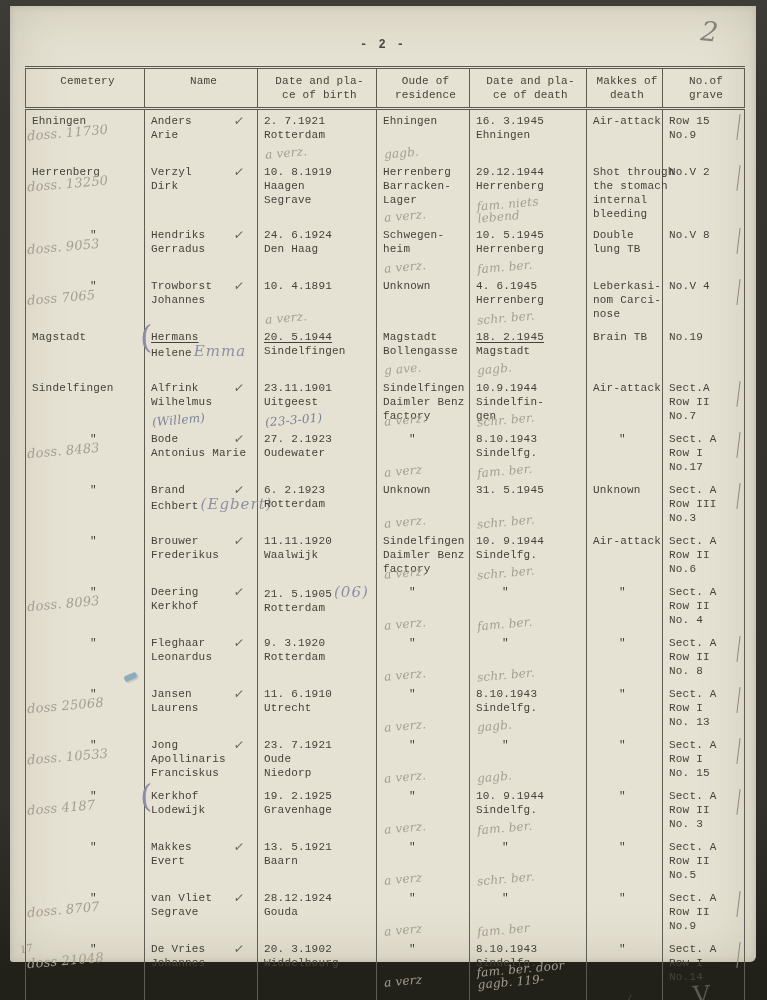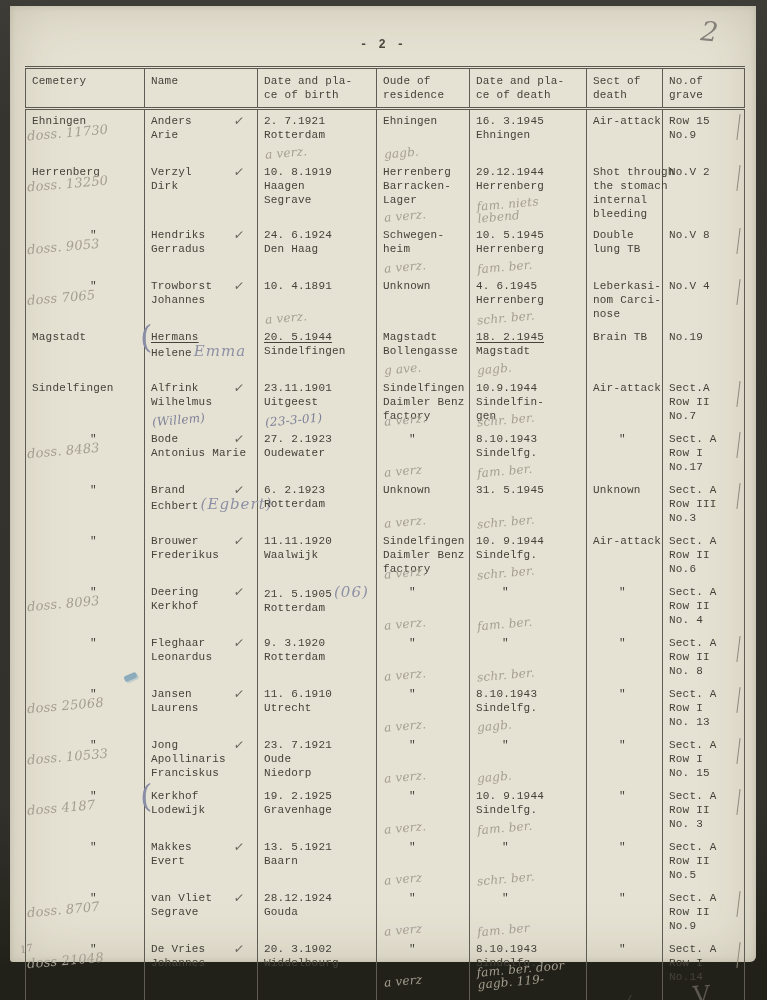--- a/index.html
+++ b/index.html
@@ -45,21 +45,21 @@
     border-bottom:3px double #5b584f;
   }
   .cell{
     position:relative;
     border-right:1px solid #5f5c53;
     padding:4px 1px 3px 6px;
     color:#45423a;font-size:11px;line-height:14px;
     letter-spacing:.2px;
   }
   .cell:first-child{border-left:1px solid #5f5c53;}
-  .thead .cell{min-height:30px;padding-top:5px;}
+  .thead .cell{min-height:30px;padding-top:5px;text-align:center;}
   .row .cell{min-height:44px;}
   .row.footer .cell{min-height:46px;}
   .line{white-space:pre;min-height:14px;}
   .line.u{text-decoration:underline;text-underline-offset:2px;}
   .line.ditto{padding-left:26px;}
   .cemetery .line.ditto{padding-left:58px;}
   .hand{
     position:absolute;left:7px;bottom:2px;
     font-family:"DejaVu Serif","Liberation Serif",serif;font-style:italic;
     color:#a49e90;font-size:12px;line-height:12px;
@@ -108,21 +108,21 @@
         </div>
         <div class="cell residence">
           <div class="line">Oude of</div>
           <div class="line">residence</div>
         </div>
         <div class="cell death">
           <div class="line">Date and pla-</div>
           <div class="line">ce of death</div>
         </div>
         <div class="cell cause">
-          <div class="line">Sect of</div>
+          <div class="line">Makkes of</div>
           <div class="line">death</div>
         </div>
         <div class="cell grave">
           <div class="line">No.of</div>
           <div class="line">grave</div>
         </div>
       </div>
     <div>
         <div class="row">
           <div class="cell cemetery">

